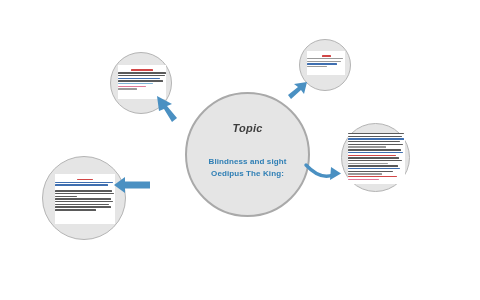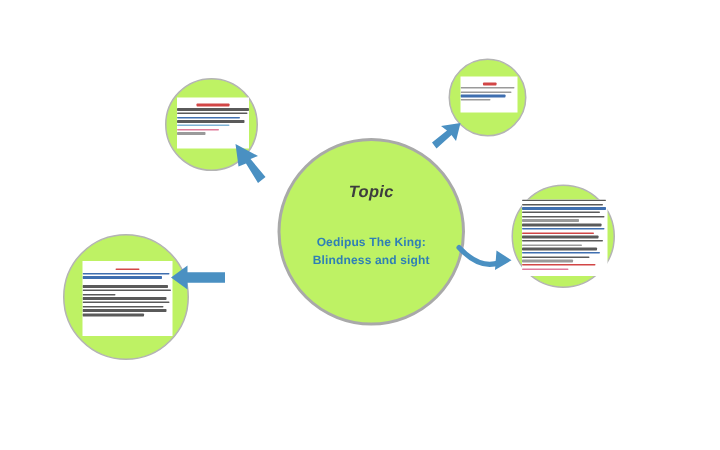--- a/index.html
+++ b/index.html
@@ -17,21 +17,21 @@
     position: relative;
     width: 480px;
     height: 300px;
     background: #ffffff;
   }
 
   
   .node-circle {
     position: absolute;
     border-radius: 50%;
-    background: #bef264;
+    background: #e5e5e5;
     box-sizing: border-box;
   }
   .node-main {
     border: 2px solid #a9a9a9;
   }
   .node-sub {
     border: 1px solid #b4b4b4;
   }
 
   
@@ -96,22 +96,22 @@
   }
 </style>
 </head>
 <body>
 
 <div id="canvas">
 
   <div class="node-circle node-main" style="left:185px; top:92px; width:125px; height:125px;">
     <div class="main-title">Topic</div>
     <div class="main-subtitle">
+      <div>Blindness and sight</div>
       <div>Oedipus The King:</div>
-      <div>Blindness and sight</div>
     </div>
   </div>
 
   <div class="node-circle node-sub" style="left:110px; top:52px; width:62px; height:62px;">
     <div class="mini-slide" style="left:7px; top:12px; width:48px; height:34px;">
       <div class="mini-head t-red" style="font-size:2.6px;">&nbsp;</div>
       <span class="mini-line c-red" style="width:46%; margin-left:27%;"></span>
       <span class="mini-line c-dark" style="width:100%;"></span>
       <span class="mini-line c-dark" style="width:97%;"></span>
       <span class="mini-line c-blue" style="width:88%;"></span>

